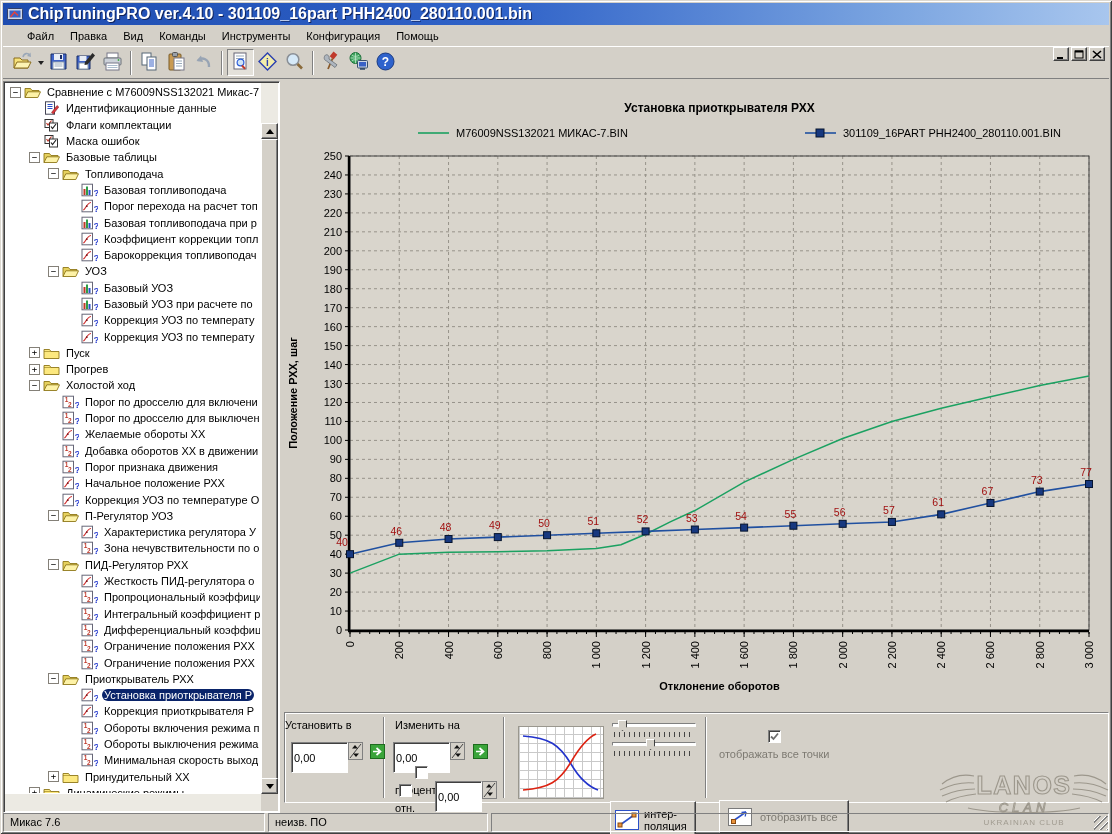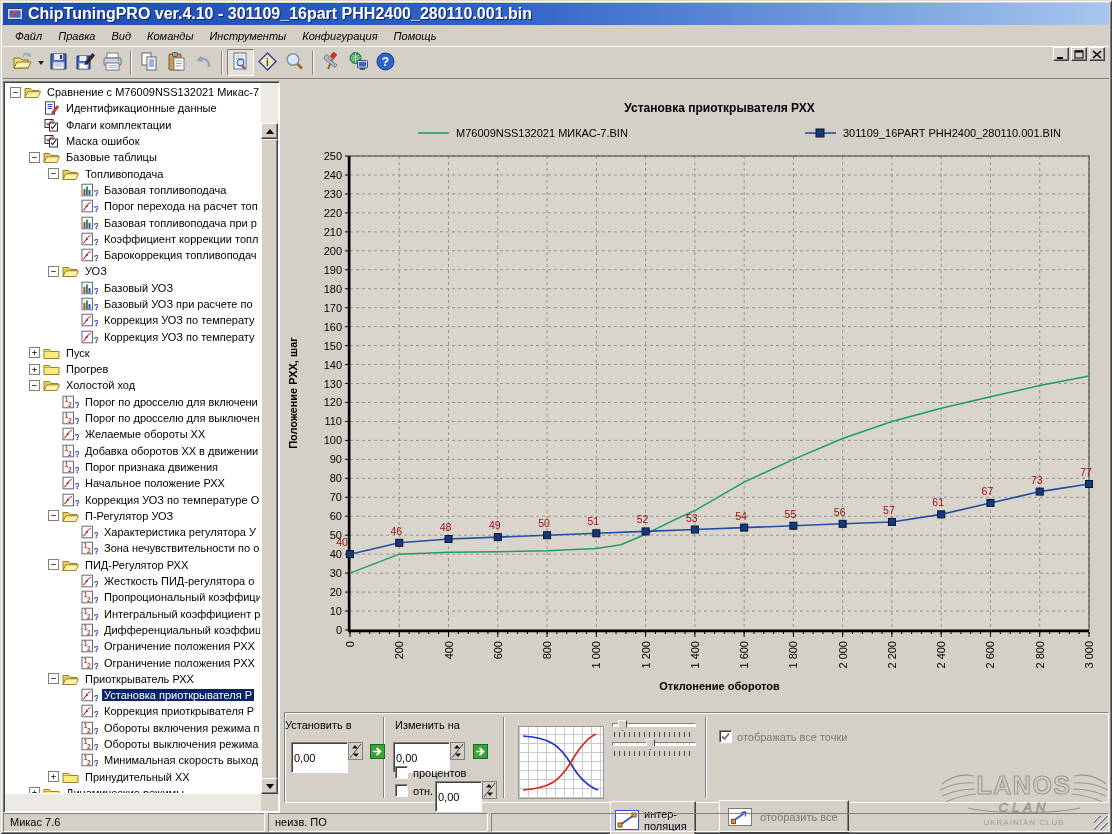--- a/index.html
+++ b/index.html
@@ -14,21 +14,21 @@
   #titlebar { position:absolute; left:3px; top:3px; right:3px; height:22px;
     background:linear-gradient(90deg,#1e4cb0 0%,#2f62c8 45%,#7aa4e0 80%,#a8c6ee 100%);
     display:flex; align-items:center; padding-left:4px; }
   #titlebar .ticon { width:16px; height:16px; margin-right:5px; }
   #titlebar .ttext { color:#fff; font-weight:bold; font-size:16px; white-space:nowrap; text-shadow:1px 1px 0 #10225a; }
   .winbtns { position:absolute; right:4px; top:4px; display:flex; gap:2px; }
   .winbtn { width:16px; height:14px; display:flex; align-items:center; justify-content:center; }
   .winbtn svg { width:10px; height:9px; }
 
   
-  #menubar { position:absolute; left:3px; top:25px; right:3px; height:21px; display:flex; align-items:center; padding-left:4px;font-style:italic; }
+  #menubar { position:absolute; left:3px; top:25px; right:3px; height:21px; display:flex; align-items:center; padding-left:16px; }
   .menu-item { padding:3px 8px; }
 
   
   #toolbar { position:absolute; left:3px; top:46px; right:3px; height:33px; display:flex; align-items:center; padding-left:6px;
     border-top:1px solid #fff; border-bottom:1px solid #808080; }
   .tb-btn { width:27px; height:27px; display:flex; align-items:center; justify-content:center; position:relative; }
   .tb-btn svg { width:21px; height:21px; }
   .tb-btn.pressed { border:1px solid; border-color:#808080 #fff #fff #808080; background:#e4e1da; }
   .tb-caret { width:9px; height:27px; display:flex; align-items:center; justify-content:center; }
   .tb-sep { width:2px; height:24px; margin:0 4px; border-left:1px solid #808080; border-right:1px solid #fff; }
@@ -37,21 +37,21 @@
   
   #tree-panel { position:absolute; left:3px; top:81px; width:277px; height:732px;
     border:1px solid; border-color:#808080 #fff #fff #808080; box-shadow: inset 1px 1px 0 #404040; background:#fff; }
   #tree-rows { position:absolute; left:2px; top:2px; right:19px; bottom:19px; overflow:hidden; white-space:nowrap; }
   .trow { display:flex; align-items:center; height:16.3px; }
   .texp { width:11px; height:11px; border:1px solid #848078; background:#fff; color:#000;
     font-size:9px; line-height:9px; text-align:center; flex:none; margin-right:3px; font-family:"DejaVu Sans Mono",monospace; }
   .ticn { width:17px; height:14px; flex:none; margin-right:4px; }
   .ticn svg { width:17px; height:14px; }
   .tlabel { padding:0 2px; }
-  .tlabel.sel { background:#0a246a; color:#fff; }
+  .tlabel.sel { background:#0a246a; color:#fff;border-radius:6px; }
 
   
   .sbtn { position:absolute; width:17px; height:16px; display:flex; align-items:center; justify-content:center; }
   #vscroll { position:absolute; top:1px; right:1px; bottom:18px; width:17px; background:#eceae3; }
   #vscroll .up { top:0; left:0; } #vscroll .down { bottom:0; left:0; }
   #vthumb { position:absolute; left:0; top:16px; width:17px; height:calc(100% - 32px - 14px); }
   #hscroll { position:absolute; left:1px; right:18px; bottom:1px; height:17px; background:#eceae3; }
   #hscroll .left { left:0; top:0; height:17px; } #hscroll .right { right:0; top:0; height:17px; }
   #hthumb { position:absolute; left:17px; top:0; width:140px; height:17px; }
   #scorner { position:absolute; right:1px; bottom:1px; width:17px; height:17px; background:#d4d0c8; }
@@ -68,21 +68,21 @@
     border:1px solid; border-color:#808080 #fff #fff #808080; box-shadow: inset 1px 1px 0 #fff; }
   .bp-sep { position:absolute; top:4px; bottom:4px; }
   .bp-label { position:absolute; white-space:nowrap; }
   .edit { position:absolute; height:31px; display:flex; }
   .edit input { flex:1; min-width:0; border:1px solid; border-color:#808080 #fff #fff #808080; box-shadow:inset 1px 1px 0 #404040;
     background:#fff; font:11px "Liberation Sans",sans-serif; padding:1px 2px; }
   .spin { width:15px; height:18px; flex:none; }
   .spin svg { width:15px; height:18px; }
   .go-btn { position:absolute; width:15px; height:15px; }
   .go-btn svg { width:15px; height:15px; }
-  .cb { position:absolute; display:flex; align-items:center; gap:5px; white-space:nowrap; }
+  .cb { position:absolute; display:flex; align-items:center; gap:5px; white-space:nowrap;flex-direction:column; }
   .cbbox { width:13px; height:13px; background:#fff; border:1px solid; border-color:#808080 #fff #fff #808080; box-shadow:inset 1px 1px 0 #404040;
     display:flex; align-items:center; justify-content:center; }
   .cbbox svg { width:9px; height:9px; }
   #thumb-graph { position:absolute; left:233px; top:13px; width:86px; height:73px; background:#fff;
     border:1px solid #9a978e;
     background-image:repeating-linear-gradient(90deg,#c9c9c9 0 1px,transparent 1px 9px),
                      repeating-linear-gradient(0deg,#c9c9c9 0 1px,transparent 1px 9px); }
   #thumb-graph svg { position:absolute; left:0; top:0; width:84px; height:71px; }
   .slider { position:absolute; width:84px; height:17px; }
   .slider .track { position:absolute; left:0; right:0; top:3px; height:4px; background:#fff;

